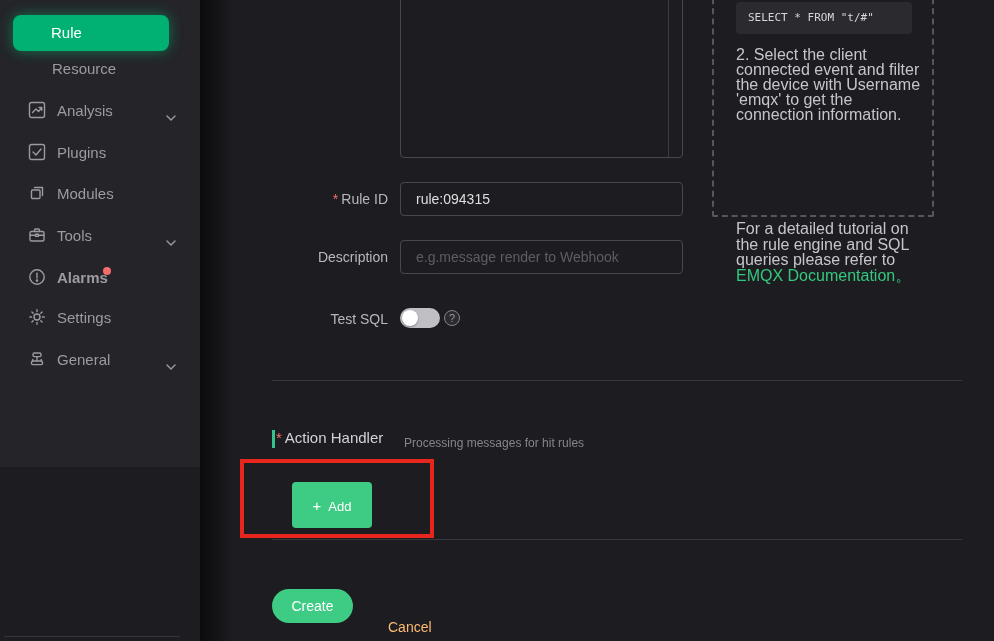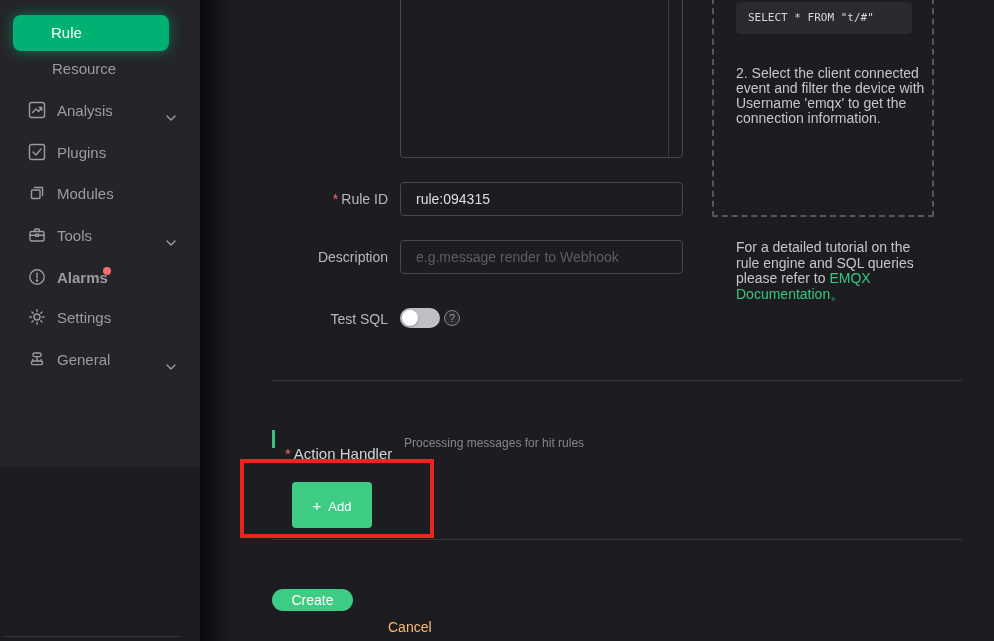--- a/index.html
+++ b/index.html
@@ -51,33 +51,33 @@
   .sec-title { position:absolute; left:285px; top:429px; font-size:15px; color:#d3d3d7; }
   .sec-sub { position:absolute; left:404px; top:436px; font-size:12px; color:#85858b; }
 
   .red-annotation { position:absolute; left:240px; top:459px; width:194px; height:79px;
                     border:4px solid #e7261d; z-index:5; pointer-events:none; }
 
   .btn-green { position:absolute; border:none; border-radius:4px; background:#3ecb84; color:#fff;
                cursor:pointer; font-family:"Liberation Sans",sans-serif; }
   .btn-add { left:292px; top:482px; width:80px; height:46px; font-size:13px; }
   .btn-add .plus { font-size:15px; margin-right:7px; font-weight:400; }
-  .btn-create { left:272px; top:589px; width:81px; height:22px; font-size:14px;border-radius:17px; }
+  .btn-create { left:272px; top:589px; width:81px; height:34px; font-size:14px;border-radius:17px; }
   .btn-cancel { position:absolute; left:374px; top:610px; height:34px; padding:0 14px; background:transparent;
                 border:none; color:#fdba74; font-size:14px; cursor:pointer;
                 font-family:"Liberation Sans",sans-serif; }
 
   
   .help-panel { position:absolute; left:712px; top:-12px; width:222px; height:229px;
                 border:2px dashed #56565c; border-radius:2px; }
   .code-block { position:absolute; background:#2a2a2f; border-radius:4px; color:#d6d6d9;
                 font-family:"DejaVu Sans Mono", monospace; font-size:11px; padding:10px 12px; }
   .code-1 { left:736px; top:2px; width:176px; height:32px; padding-top:9px; }
   .code-2 { left:736px; top:113px; width:176px; height:96px; line-height:21px; padding-top:7px; }
-  .help-text { position:absolute; font-size:14px; color:#c6c6ca; line-height:15px;margin-top:19px; }
+  .help-text { position:absolute; font-size:16px; color:#c6c6ca; line-height:15px; }
   .tip-2 { left:736px; top:47px; width:192px; }
   .tutorial { left:736px; top:221px; width:198px; line-height:15.5px; }
   .green-link { color:#34c87e; cursor:pointer; }
 
   
   .ico svg, .chev svg { stroke:#9b9ba1; fill:none; stroke-width:1.4; stroke-linecap:round; stroke-linejoin:round; }
 </style>
 </head>
 <body>
 
@@ -210,21 +210,21 @@
       <span>Test SQL</span>
     </label>
     <div class="switch" style="left:200px;">
       <div class="knob"></div>
     </div>
     <div class="q-icon" style="left:244px;">?</div>
 
     <div class="divider" style="left:72px; top:380px;"></div>
 
     <div class="sec-bar" style="left:72px;"></div>
-    <div class="sec-title" style="left:85px;margin-top:16px;">
+    <div class="sec-title" style="left:76px;">
       <span class="req">*</span><span>Action Handler</span>
     </div>
     <div class="sec-sub" style="left:204px;">Processing messages for hit rules</div>
 
     <div class="red-annotation" style="left:40px;"></div>
 
     <button class="btn-green btn-add" style="left:92px;">
       <span class="plus">+</span><span>Add</span>
     </button>
 

